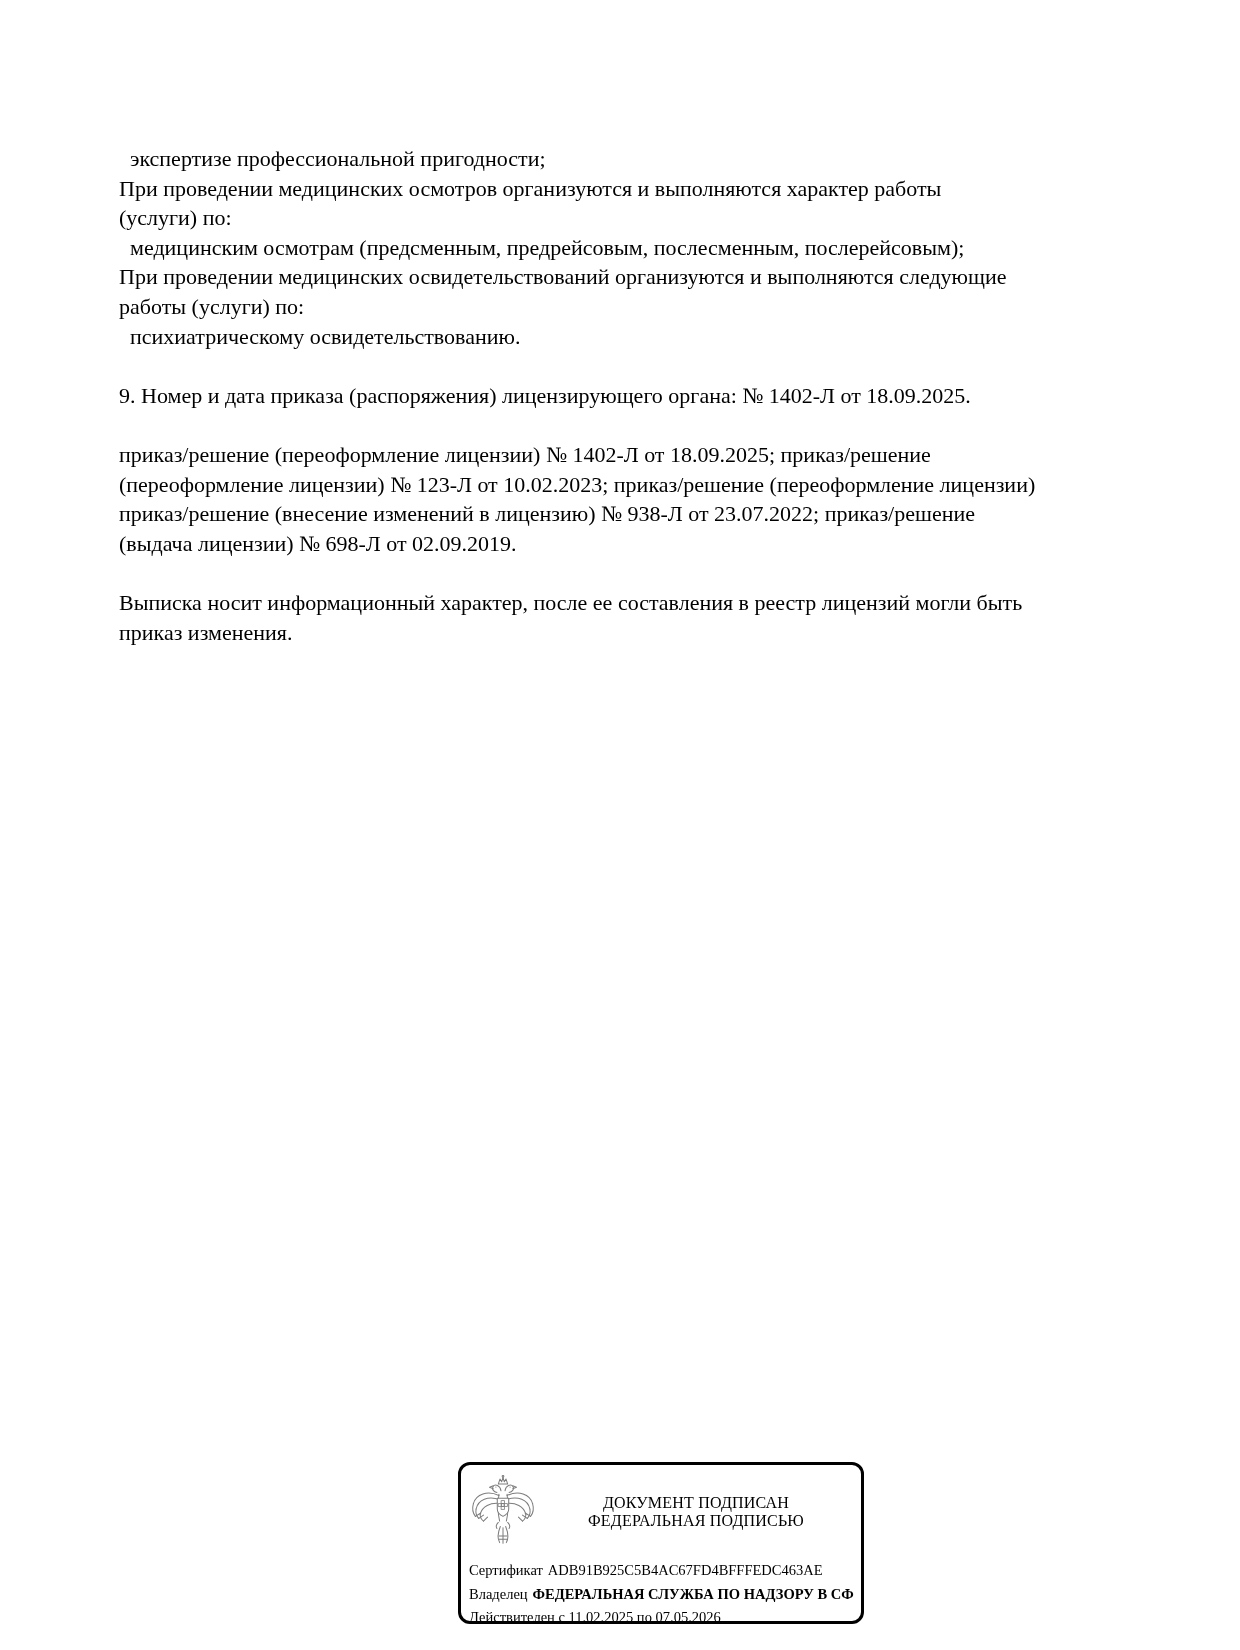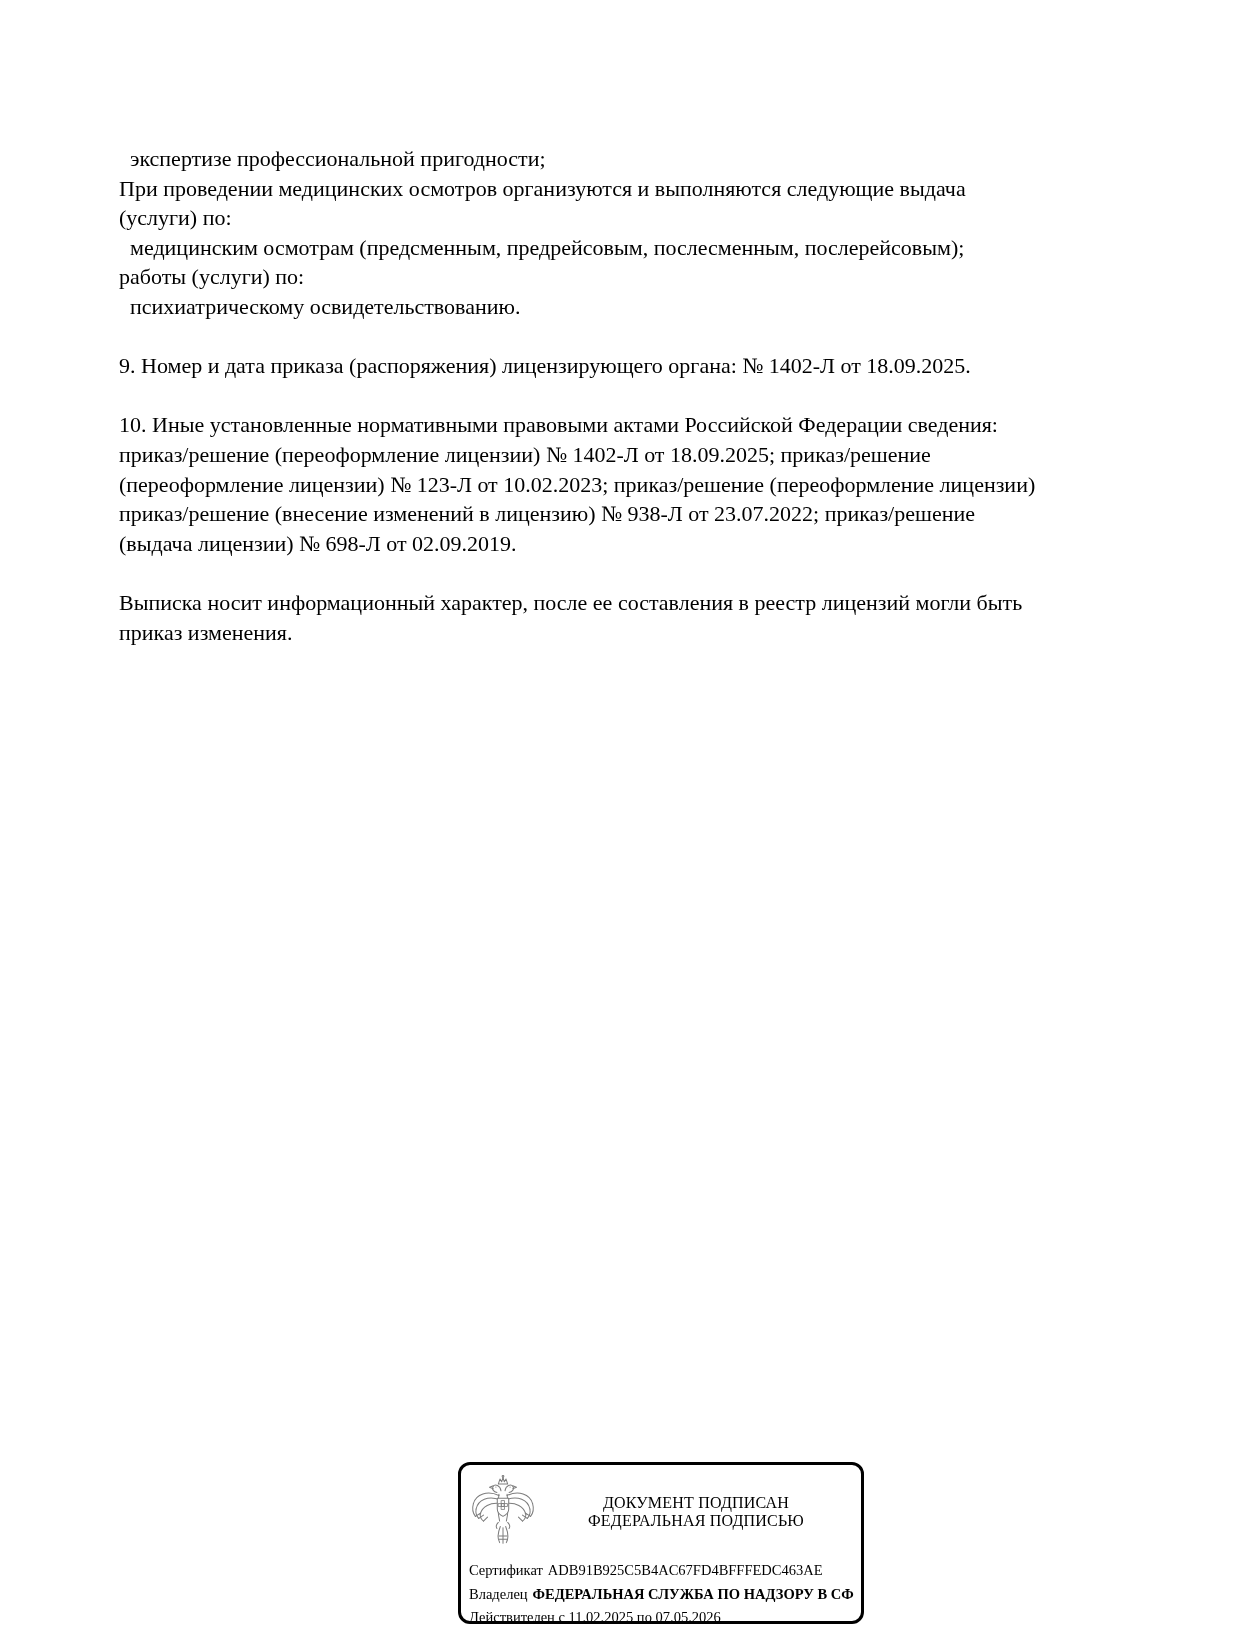--- a/index.html
+++ b/index.html
@@ -66,29 +66,29 @@
   .stamp-line .lbl { margin-right: 5px; }
   .stamp-line .val-bold { font-weight: bold; }
 </style>
 </head>
 <body>
 
 <div class="page">
 
   <div class="body-text">
       <div class="line">  экспертизе профессиональной пригодности;</div>
-      <div class="line">При проведении медицинских осмотров организуются и выполняются следующие выдача</div>
+      <div class="line">При проведении медицинских осмотров организуются и выполняются характер работы</div>
       <div class="line">(услуги) по:</div>
       <div class="line">  медицинским осмотрам (предсменным, предрейсовым, послесменным, послерейсовым);</div>
+      <div class="line">При проведении медицинских освидетельствований организуются и выполняются следующие</div>
       <div class="line">работы (услуги) по:</div>
       <div class="line">  психиатрическому освидетельствованию.</div>
       <div class="line"></div>
       <div class="line">9. Номер и дата приказа (распоряжения) лицензирующего органа: № 1402-Л от 18.09.2025.</div>
       <div class="line"></div>
-      <div class="line">10. Иные установленные нормативными правовыми актами Российской Федерации сведения:</div>
       <div class="line">приказ/решение (переоформление лицензии) № 1402-Л от 18.09.2025; приказ/решение</div>
       <div class="line">(переоформление лицензии) № 123-Л от 10.02.2023; приказ/решение (переоформление лицензии)</div>
       <div class="line">приказ/решение (внесение изменений в лицензию) № 938-Л от 23.07.2022; приказ/решение</div>
       <div class="line">(выдача лицензии) № 698-Л от 02.09.2019.</div>
       <div class="line"></div>
       <div class="line">Выписка носит информационный характер, после ее составления в реестр лицензий могли быть</div>
       <div class="line">приказ изменения.</div>
     </div>
 
   <div class="stamp">

